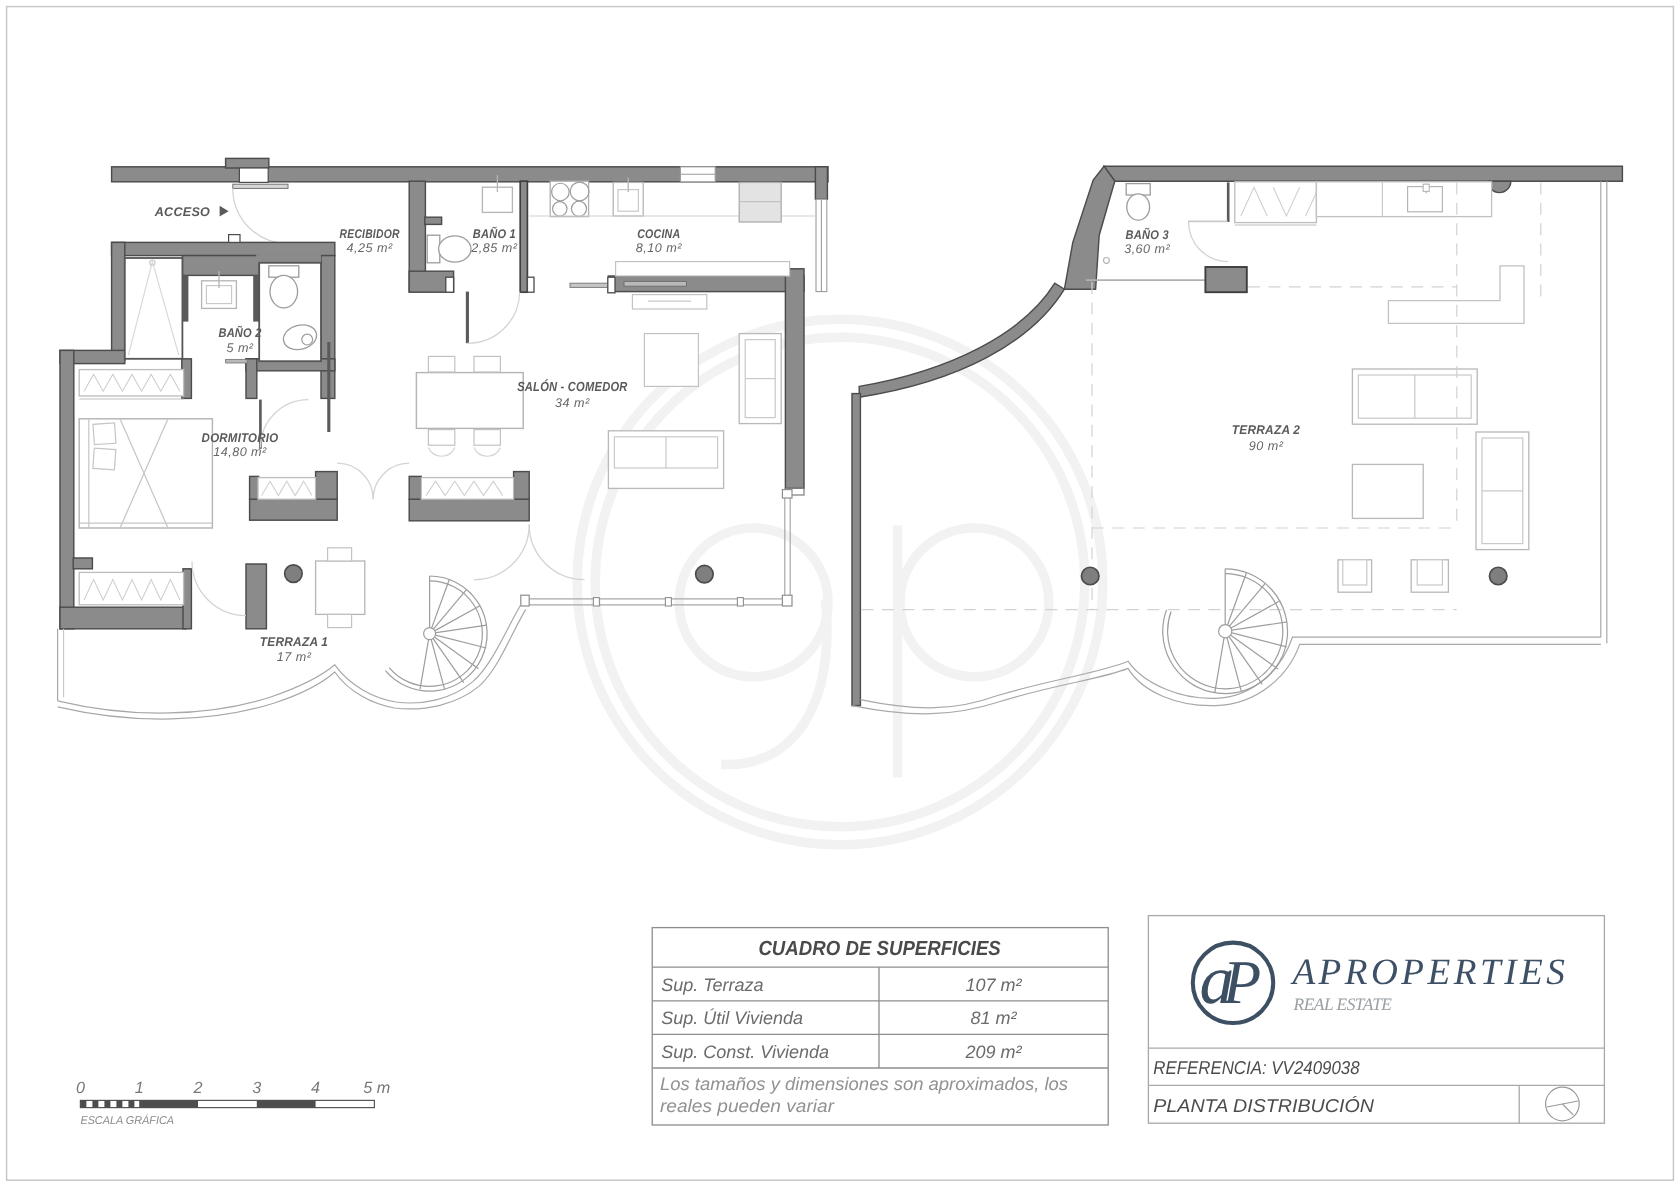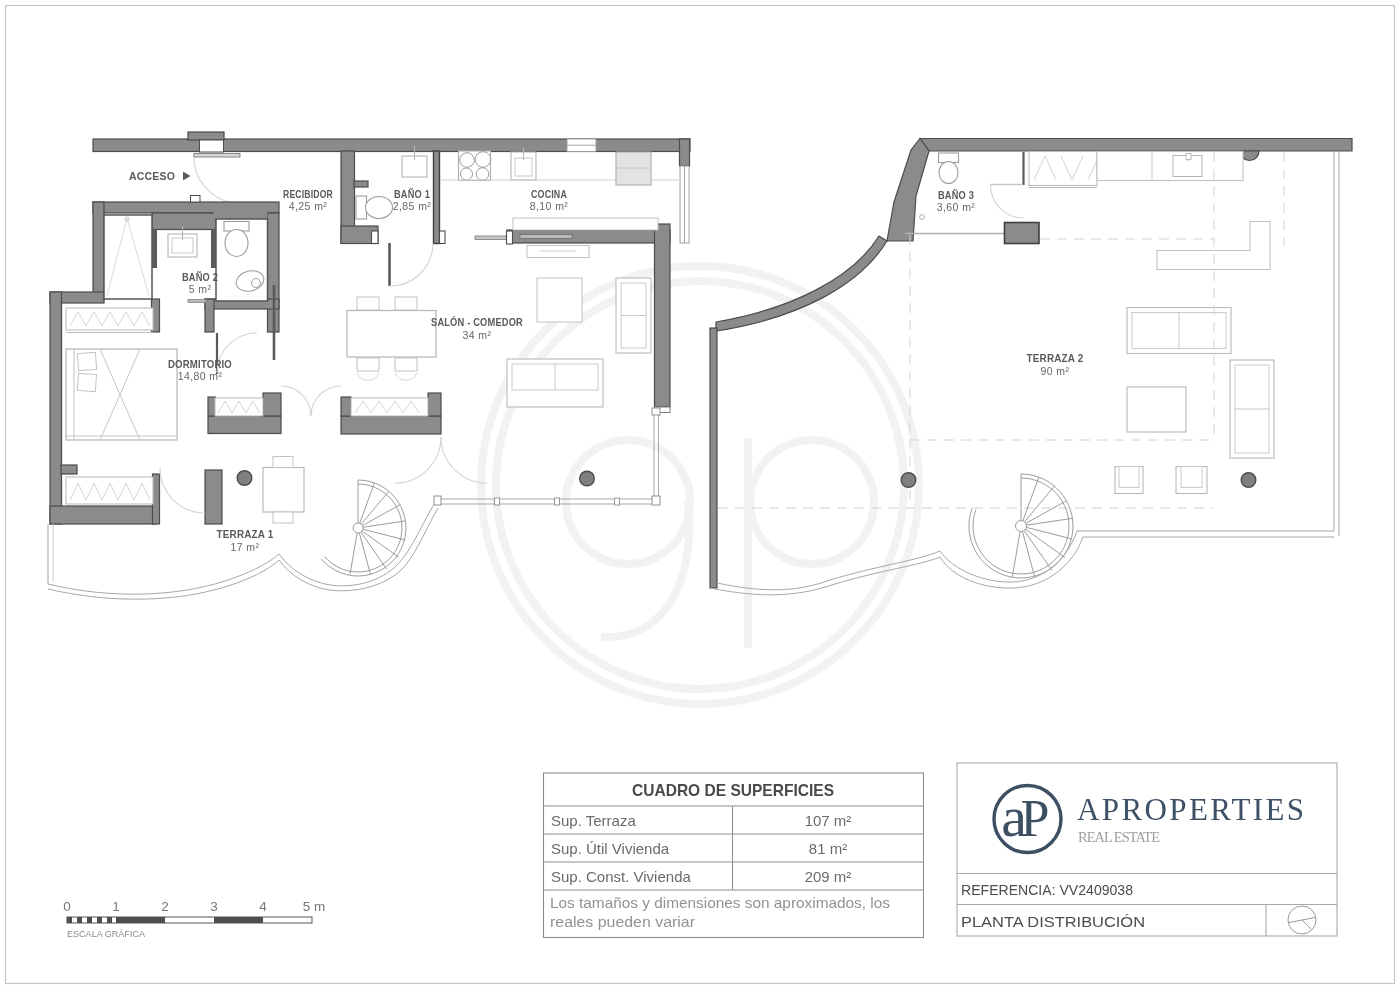--- a/index.html
+++ b/index.html
@@ -1,16 +1,16 @@
 <!DOCTYPE html>
 <html><head>
 <meta charset="utf-8">
 <style>
 html,body{margin:0;padding:0;background:#ffffff;}
-#page{position:relative;width:1224px;height:989px;background:#fff;font-family:"Liberation Sans",sans-serif;}
+#page{position:relative;width:1224px;height:989px;background:#fff;font-family:"Liberation Sans",sans-serif;font-style:italic;}
 svg{position:absolute;left:0;top:0;}
 .rl{font-family:"Liberation Sans",sans-serif;font-weight:bold;fill:#5a5a5a;letter-spacing:.2px;}
 .rv{font-family:"Liberation Sans",sans-serif;fill:#666;letter-spacing:.4px;}
 </style>
 </head>
 <body>
 <div id="page">
 <svg width="1400" height="989" viewBox="0 0 1400 989">
 
 <rect x="5.5" y="5.5" width="1389" height="978" fill="none" stroke="#c6c6c6" stroke-width="1.2"></rect>

